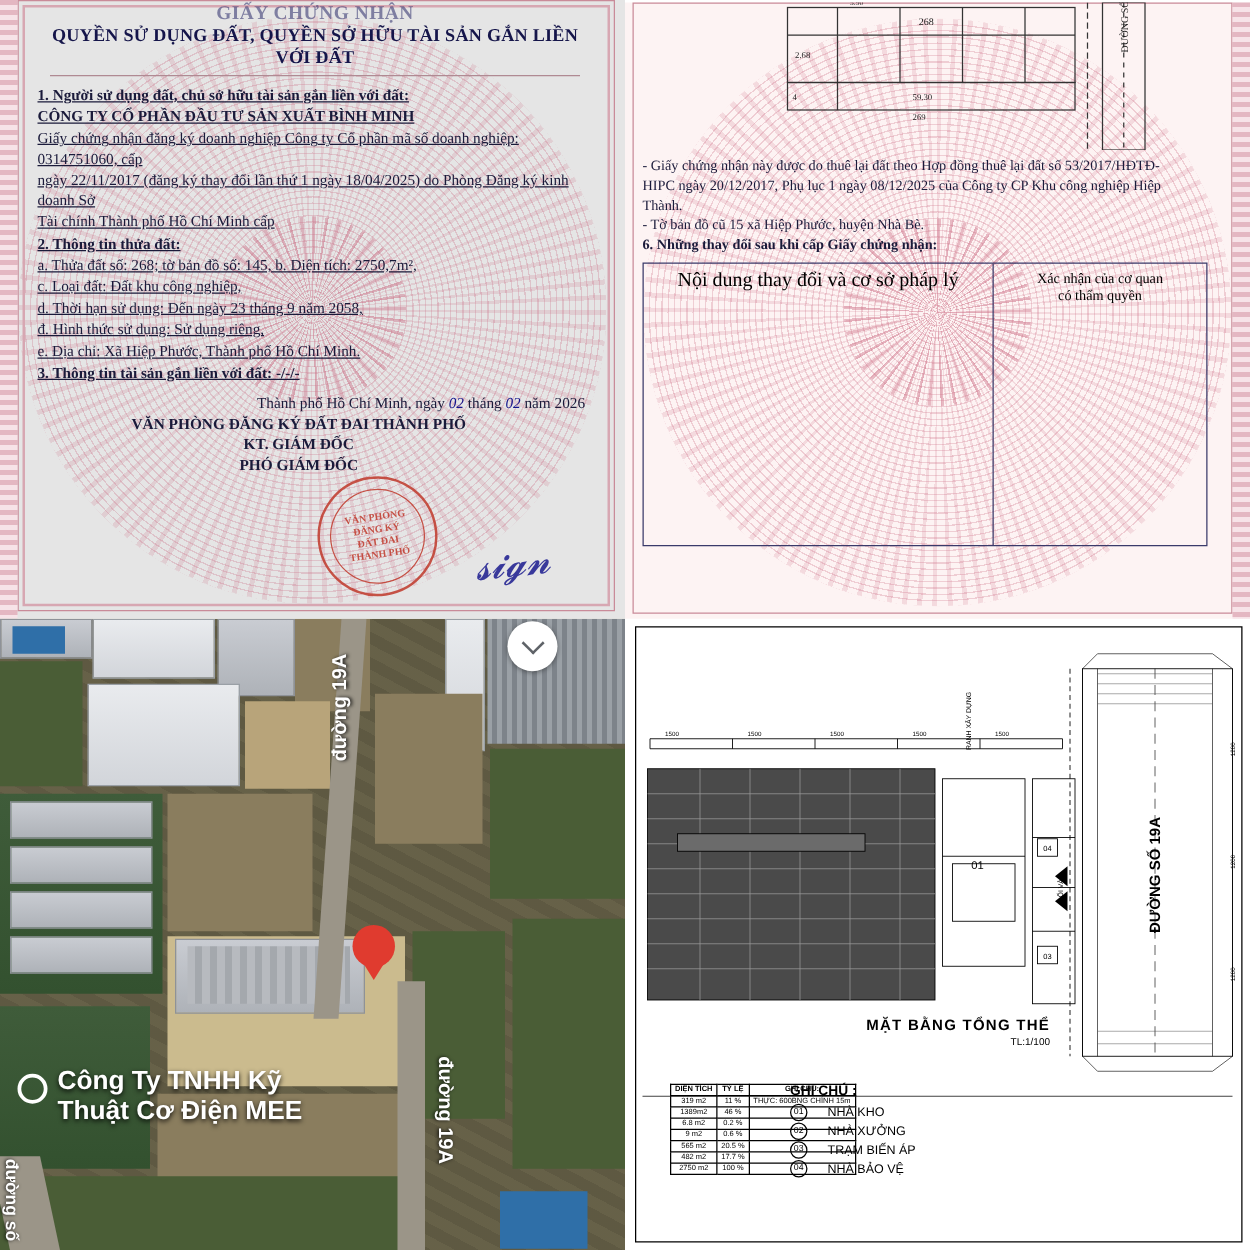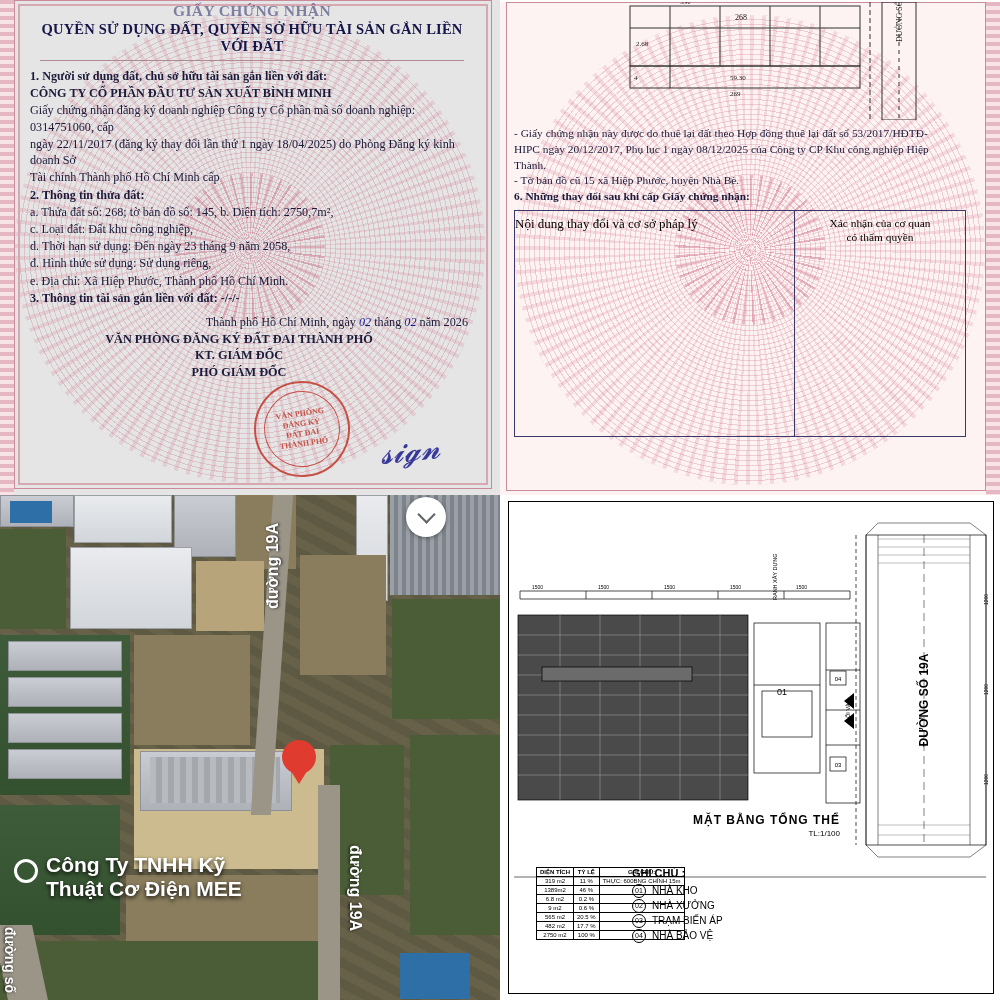--- a/index.html
+++ b/index.html
@@ -19,21 +19,21 @@
     width:150px;height:150px;border-radius:50%;
     background:repeating-conic-gradient(rgba(199,94,120,0.45) 0 2deg, rgba(255,255,255,0) 2deg 8deg);}
   .cert-border{position:absolute;left:14px;top:0;right:8px;bottom:6px;border:1px solid #c98b99;}
   .cert-border:before{content:"";position:absolute;left:3px;top:3px;right:3px;bottom:3px;border:2px solid #d7a7b2;}
   .leftband{position:absolute;left:0;top:0;width:14px;height:100%;
     background:repeating-linear-gradient(180deg,#e4b7c2 0 4px,#f7e3e8 4px 8px);}
   .cert-inner{position:relative;z-index:3;padding:2px 26px 0 30px;color:#1a1a3a;}
   .cert-title{text-align:center;font-weight:bold;font-size:15.5px;letter-spacing:.4px;color:#2b2b6a;opacity:.55;}
   .cert-sub{text-align:center;font-weight:bold;font-size:14.5px;color:#15154a;margin-top:1px;letter-spacing:.2px;}
   .cert-rule{height:1px;background:#b08a93;margin:5px 10px 7px 10px;}
-  .cert-body{font-size:12.2px;line-height:1.33;}
+  .cert-body{font-size:12.2px;line-height:1.33;text-decoration:underline;}
   .cert-body p{margin:0 0 1px 0;}
   .b{font-weight:bold;}
   .sign-block{margin-top:8px;text-align:right;font-size:12.2px;line-height:1.35;padding-right:6px;}
   .sign-center{text-align:center;font-weight:bold;font-size:12.3px;line-height:1.35;margin-right:20px;}
   .stamp{position:absolute;right:150px;bottom:18px;width:92px;height:92px;border:2px solid #c0392b;border-radius:50%;
     color:#c0392b;font-size:8px;font-weight:bold;text-align:center;line-height:1.25;display:flex;align-items:center;justify-content:center;
     transform:rotate(-8deg);opacity:.85;}
   .stamp span{display:block;}
   .stamp-inner{border:1px solid #c0392b;border-radius:50%;width:74px;height:74px;display:flex;align-items:center;justify-content:center;flex-direction:column;}
   .signature{position:absolute;right:60px;bottom:26px;font-family:"DejaVu Sans",sans-serif;font-size:30px;color:#1b1b8f;
@@ -43,21 +43,21 @@
   
   .cert2{background:#fdf3f3;width:100%;height:100%;position:relative;}
   .cert2-border{position:absolute;left:6px;top:0;right:14px;bottom:6px;border:1px solid #c98b99;}
   .rightband{position:absolute;right:0;top:0;width:14px;height:100%;
     background:repeating-linear-gradient(180deg,#e4b7c2 0 4px,#f7e3e8 4px 8px);}
   .cad{position:relative;z-index:3;margin:2px 40px 0 110px;height:120px;}
   .cad svg{display:block;}
   .notes{position:relative;z-index:3;padding:4px 34px 0 14px;font-size:11.4px;line-height:1.3;color:#1a1a3a;}
   .notes p{margin:0 0 1px 0;}
   .chg-table{position:relative;z-index:3;margin:6px 34px 0 14px;border:1px solid #3a3a6a;height:225px;display:flex;}
-  .chg-left{flex:1 1 auto;border-right:1px solid #3a3a6a;text-align:left;font-size:13px;padding-top:5px;}
+  .chg-left{flex:1 1 auto;border-right:1px solid #3a3a6a;text-align:center;font-size:16px;padding-top:5px;}
   .chg-right{width:170px;text-align:center;font-size:11.4px;padding-top:5px;line-height:1.25;}
 
   
   .map{width:100%;height:100%;position:relative;background:#6f6a52;overflow:hidden;}
   .m-bg{position:absolute;inset:0;
     background:
       linear-gradient(115deg, rgba(0,0,0,.18) 0 100%),
       repeating-linear-gradient(28deg, #7d7658 0 9px, #736c50 9px 18px),
       #6e6850;}
   .plot{position:absolute;}
@@ -86,21 +86,21 @@
 
   
   .plan{width:100%;height:100%;background:#fff;position:relative;}
   .plan-frame{position:absolute;left:8px;top:6px;right:6px;bottom:6px;border:1px solid #000;}
   .plan svg{position:absolute;left:0;top:0;}
   .plan-title{position:absolute;left:60px;top:812px;width:260px;text-align:right;font-family:"Liberation Sans",sans-serif;}
   .plan-title .t1{font-size:12px;font-weight:bold;letter-spacing:1px;}
   .plan-title .t2{font-size:8px;margin-top:2px;}
   .legend{position:absolute;left:130px;top:858px;font-family:"Liberation Sans",sans-serif;font-size:11px;font-weight:bold;}
   .legend ol{list-style:none;margin:4px 0 0 0;padding:0;font-weight:normal;font-size:10px;line-height:1.5;}
-  .legend li{display:flex;gap:6px;align-items:flex-end;}
+  .legend li{display:flex;gap:16px;align-items:flex-start;}
   .lnum{display:inline-flex;width:12px;height:12px;border:1px solid #000;border-radius:50%;font-size:7px;
     align-items:center;justify-content:center;}
   .tbl{position:absolute;left:36px;top:858px;border:1px solid #000;border-collapse:collapse;font-size:6px;
     font-family:"Liberation Sans",sans-serif;}
   .tbl td,.tbl th{border:1px solid #000;padding:1px 3px;text-align:center;}
 </style>
 </head>
 <body>
 
 <div class="grid">

